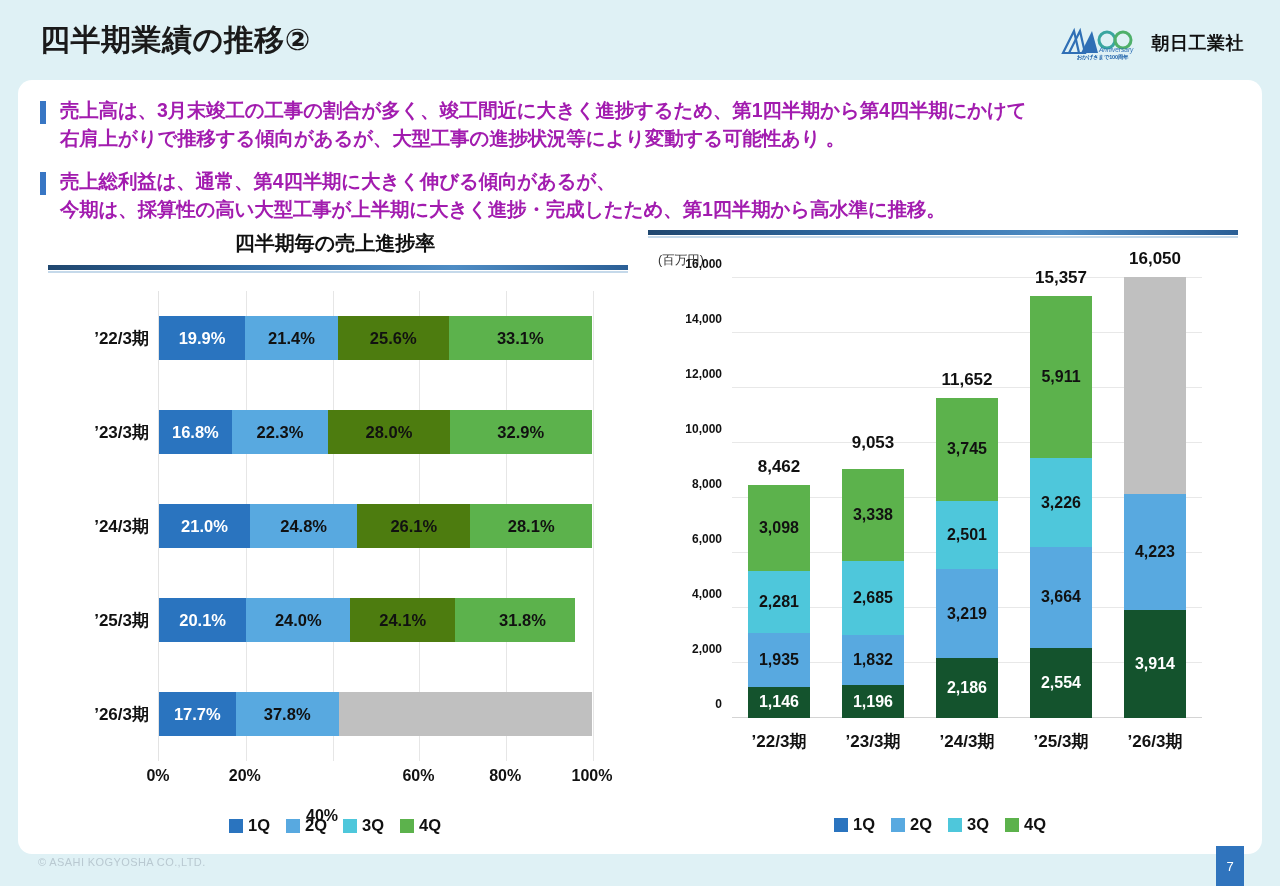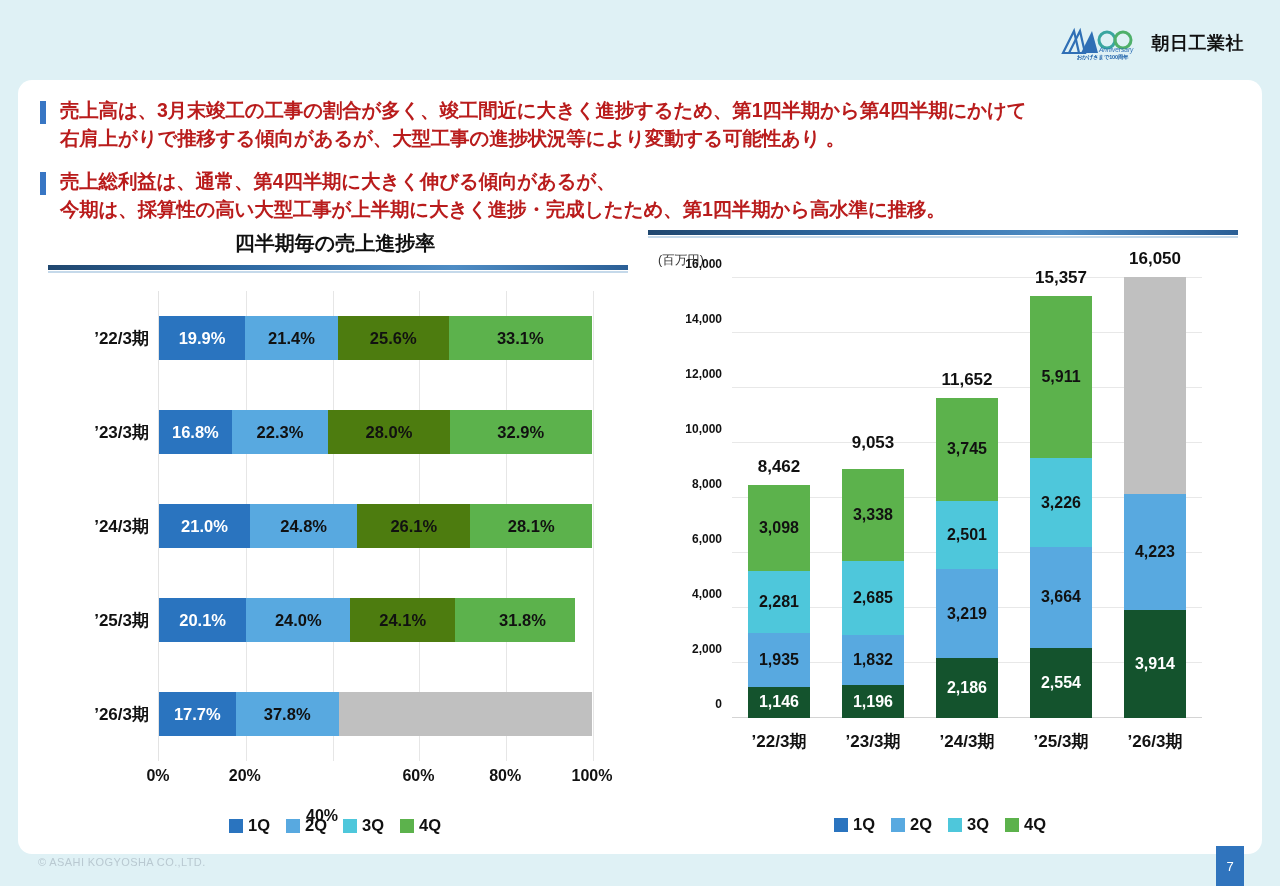--- a/index.html
+++ b/index.html
@@ -36,21 +36,21 @@
   }
 
   
   #bullets { position: absolute; left: 22px; top: 16px; width: 1180px; }
   .bullet-row { display: flex; align-items: flex-start; margin-bottom: 14px; }
   .bullet-mark {
     flex: 0 0 auto; width: 6px; height: 23px; background: #3876c4;
     margin-right: 14px; margin-top: 5px;
   }
   .bullet-text {
-    font-size: 19.5px; font-weight: bold; color: #b91c1c;
+    font-size: 19.5px; font-weight: bold; color: #a21caf;
     line-height: 1.45; letter-spacing: -0.2px;
   }
 
   
   .chart-block { position: absolute; top: 150px; }
   #chart-left  { left: 22px;  width: 590px; }
   #chart-right { left: 622px; width: 600px; }
 
   .chart-title {
     text-align: center; font-size: 20px; font-weight: bold;
@@ -149,20 +149,21 @@
     display: flex; align-items: center; justify-content: center;
     color: #ffffff; font-size: 13px;
   }
 </style>
 </head>
 <body>
 
 <div id="slide">
 
   <div id="header">
+    <div id="slide-title">四半期業績の推移②</div>
 
     <div id="logo-area">
       <div id="logo-mark">
         <svg width="84" height="34" viewBox="0 0 84 34" aria-hidden="true">
           <path d="M4 27 L15 5 L20 27 Z" fill="none" stroke="#2f6fb5" stroke-width="2.2"></path>
           <path d="M10 27 L21 5 L26 27 Z" fill="none" stroke="#2f6fb5" stroke-width="2.2"></path>
           <path d="M22 27 L33 5 L39 27 Z" fill="#2f6fb5"></path>
           <circle cx="48" cy="14" r="8" fill="none" stroke="#3aa6a0" stroke-width="3"></circle>
           <circle cx="64" cy="14" r="8" fill="none" stroke="#4fb06a" stroke-width="3"></circle>
           <text x="40" y="26" font-family="'Liberation Sans', sans-serif" font-size="6.5" font-style="italic" fill="#2f6fb5">Anniversary</text>

